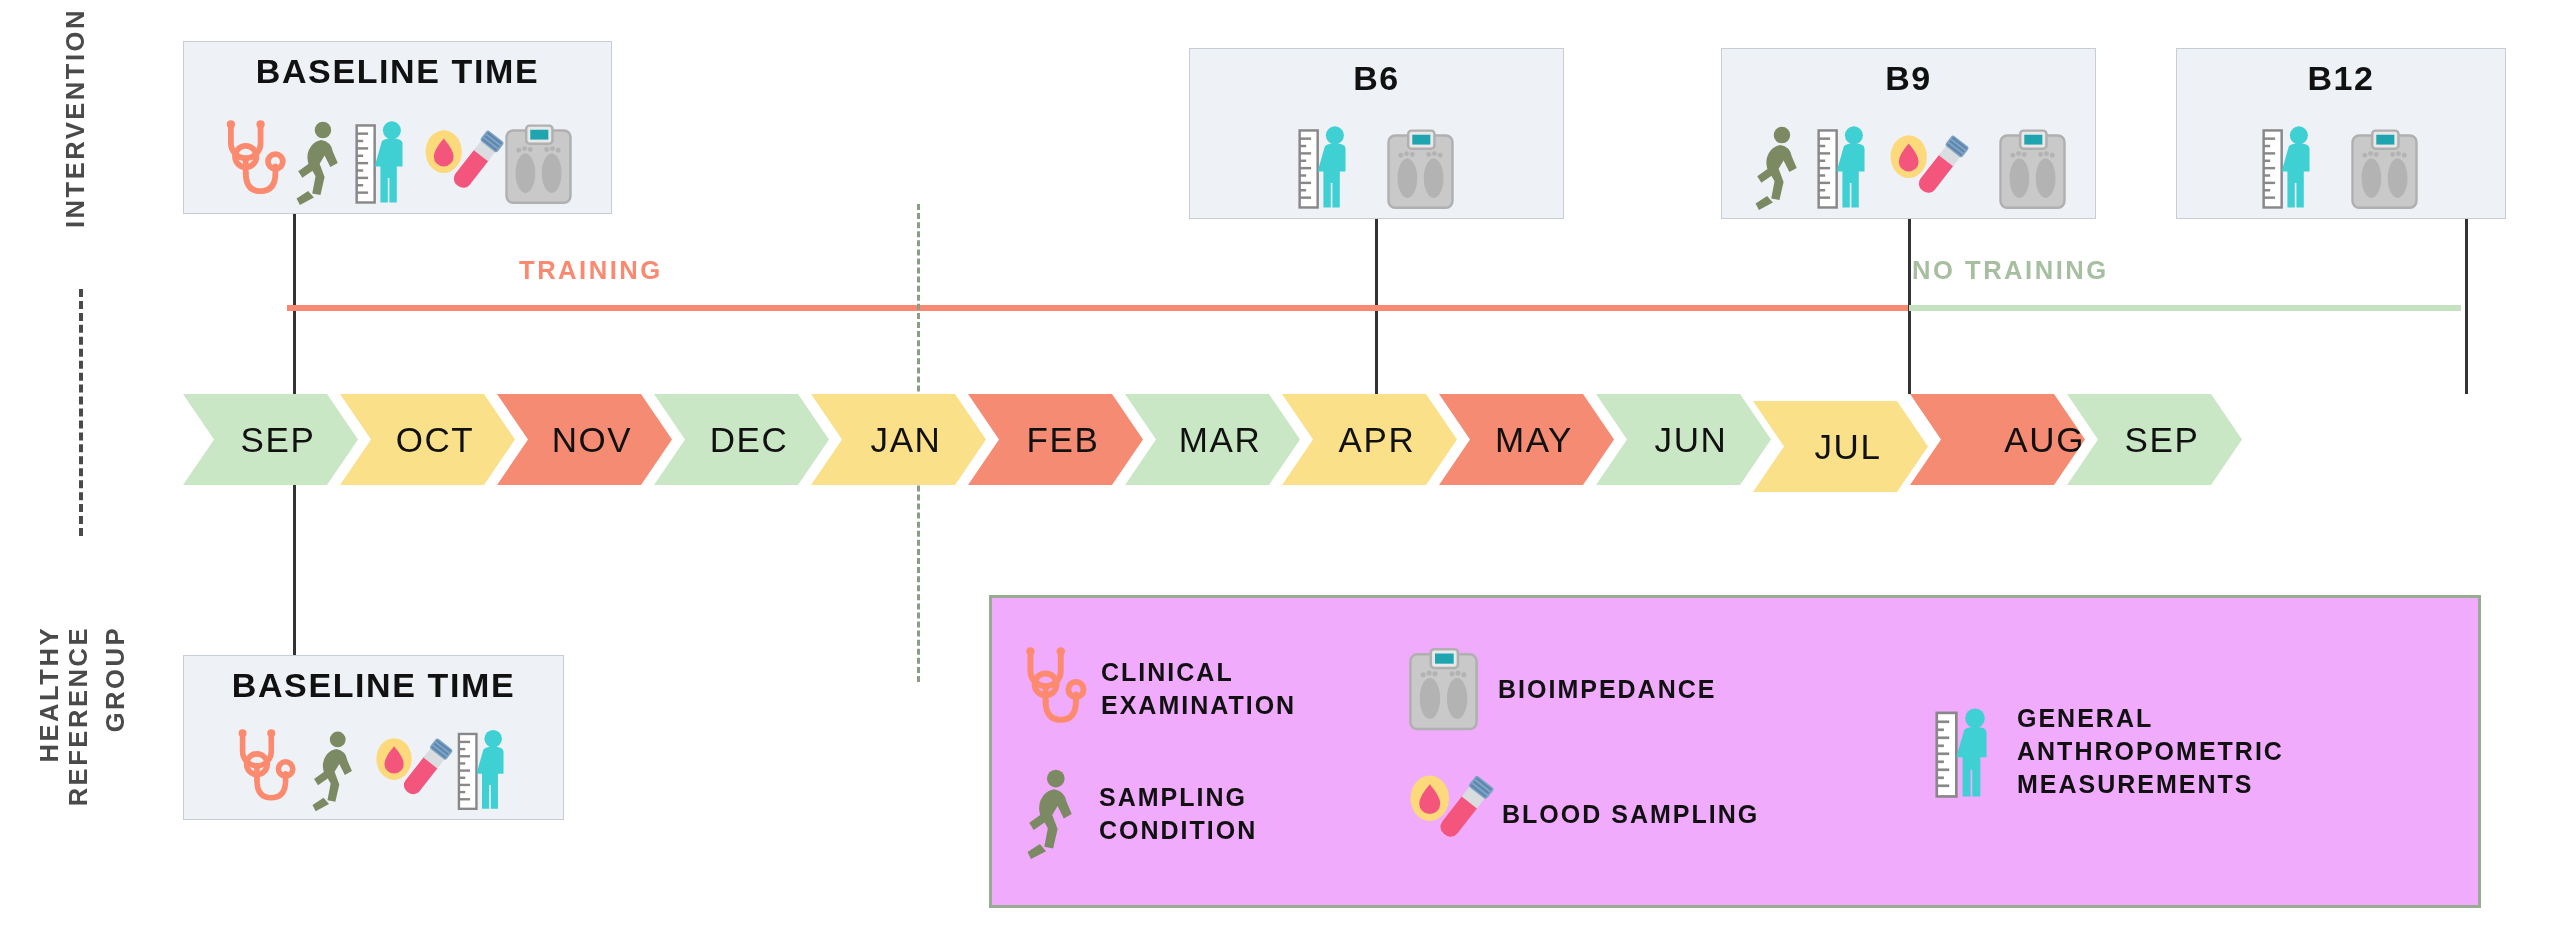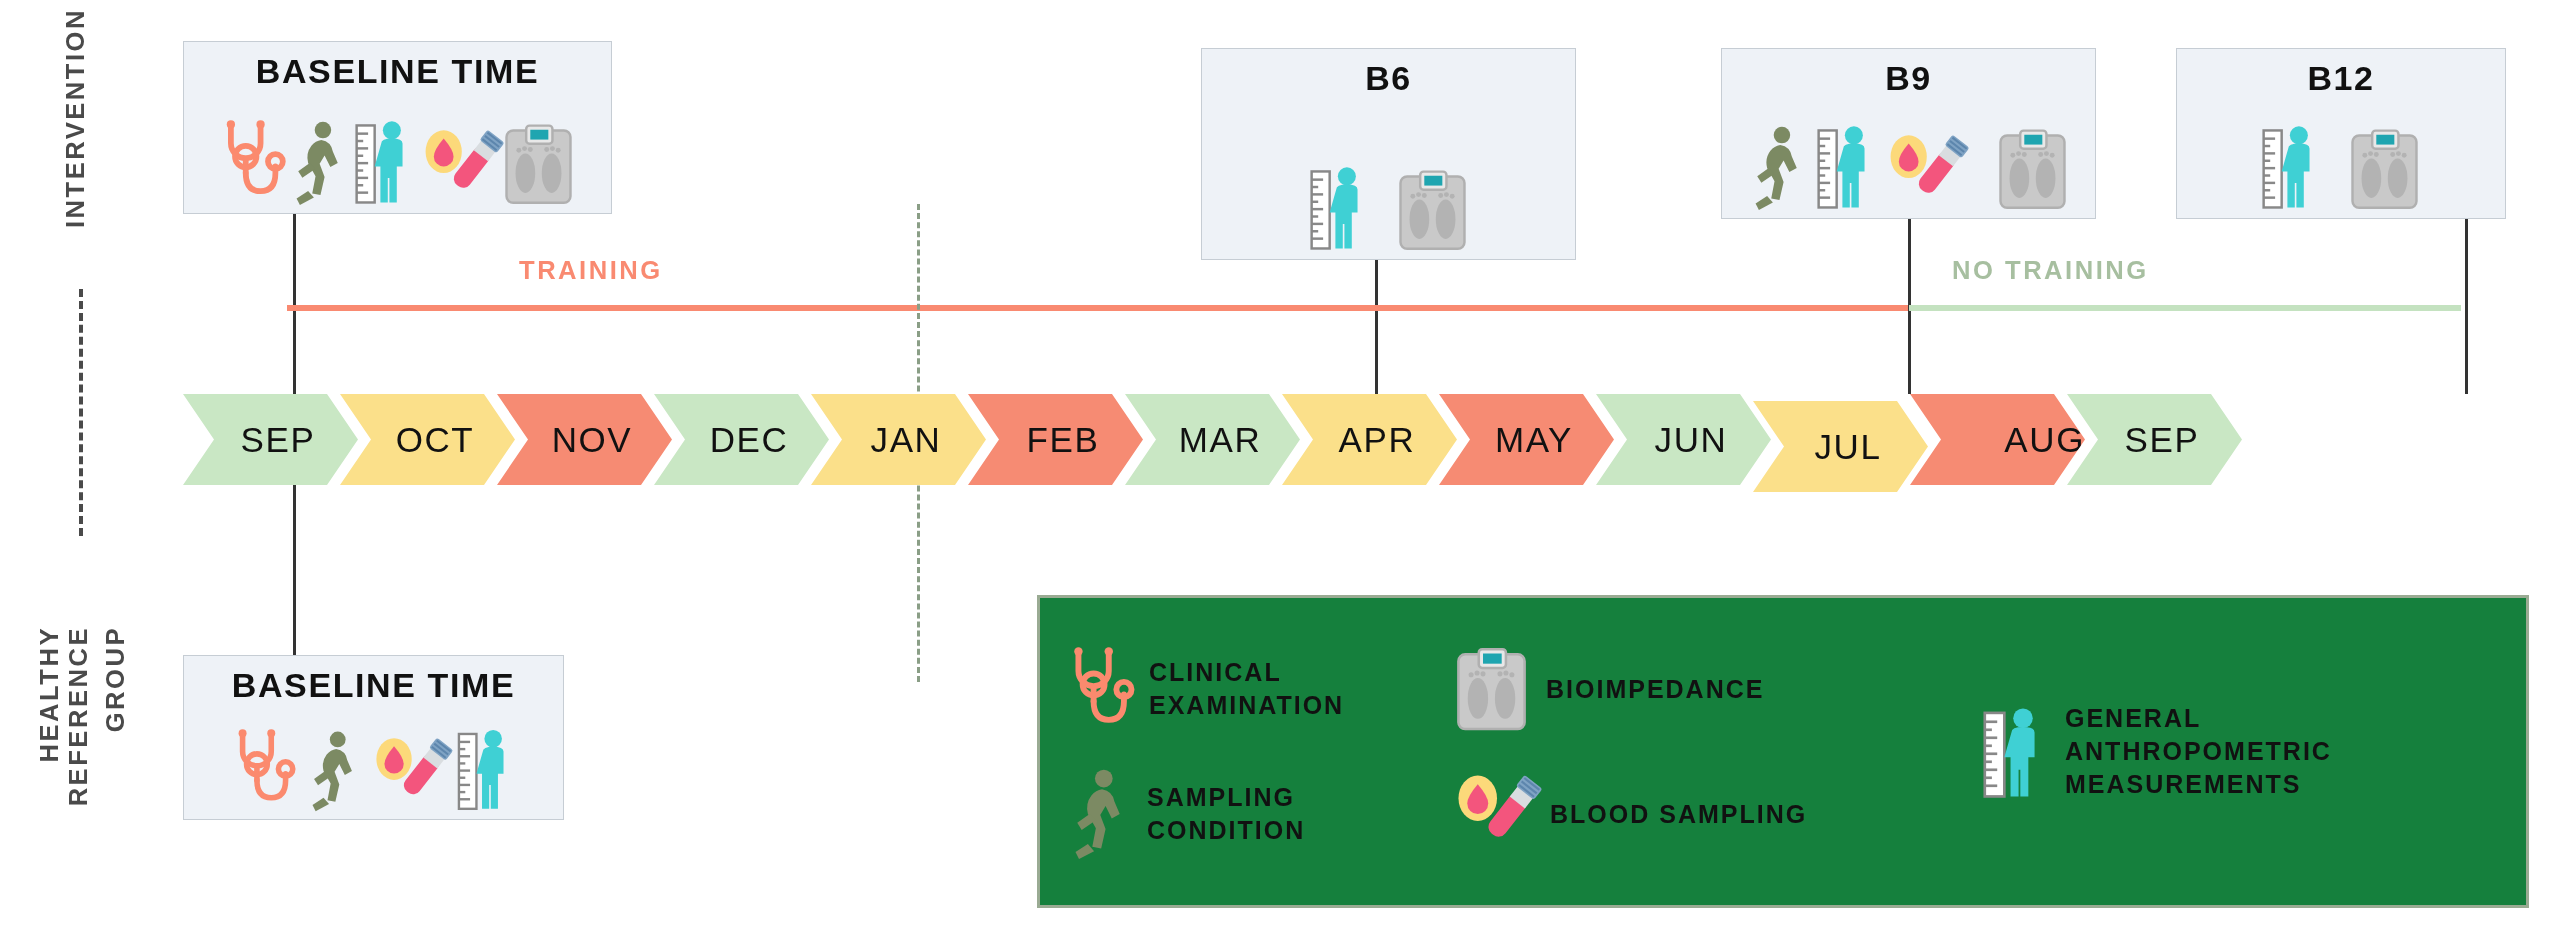--- a/index.html
+++ b/index.html
@@ -38,21 +38,21 @@
     padding-top: 10px;
   }
   .visit-title {
     font-size: 34px; font-weight: 700; letter-spacing: 1.6px;
     color: #111; margin-bottom: 3.3px; white-space: nowrap;
   }
   .visit-icons { display: flex; align-items: flex-end; gap: 8.2px; flex: 1; padding-bottom: 6.6px; }
 
   
   #box-baseline-top { left: 183px;  top: 41px;  width: 429px;  height: 173px; }
-  #box-b6           { left: 1189px; top: 48px;  width: 375px;  height: 212px; margin-left: 12px; }
+  #box-b6           { left: 1189px; top: 48px;  width: 375px;  height: 171px; }
   #box-b9           { left: 1721px; top: 48px;  width: 375px;  height: 171px; }
   #box-b12          { left: 2176px; top: 48px;  width: 330px;  height: 171px; }
   #box-baseline-bot { left: 183px;  top: 655px; width: 381px;  height: 165px; }
 
   
   .connector { position: absolute; width: 0; border-left: 3.3px solid #333; }
   #conn-sep1-a { left: 293px;  top: 214px; height: 180px; }
   #conn-sep1-b { left: 293px;  top: 468px; height: 188px; }
   #conn-b6     { left: 1375px; top: 219px; height: 175px; }
   #conn-b9     { left: 1908px; top: 219px; height: 175px; }
@@ -65,21 +65,21 @@
   }
   #line-notraining {
     position: absolute; left: 1909px; top: 305px; width: 552px; height: 5.8px;
     background: #c4e2c0;
   }
   .phase-label {
     position: absolute; font-size: 25.6px; font-weight: 700;
     letter-spacing: 2.5px; white-space: nowrap;
   }
   #lbl-training    { left: 519px;  top: 256px; color: #f98a71; }
-  #lbl-no-training { left: 1952px; top: 256px; color: #a7bfa0; }
+  #lbl-no-training { left: 1912px; top: 256px; color: #a7bfa0; }
 
   
   #divider-dash {
     position: absolute; left: 917px; top: 204px; width: 0; height: 478px;
     border-left: 3.3px dashed #8a9e86;
   }
 
   
   #timeline { position: absolute; left: 183px; top: 394px; height: 103px; display: flex; }
   .chev {
@@ -94,22 +94,22 @@
   .chev-label {
     font-size: 35px; font-weight: 400; letter-spacing: 1.6px; color: #111;
     padding-left: 15px;
   }
   .c-green  { background: #c9e7c4; }
   .c-yellow { background: #fbe08a; }
   .c-red    { background: #f68b73; }
 
   
   #legend {
-    position: absolute; left: 1037px; top: 595px; width: 1492px; height: 313px;
-    border: 3.3px solid #9aab93; background: #15803d;
+    position: absolute; left: 989px; top: 595px; width: 1492px; height: 313px;
+    border: 3.3px solid #9aab93; background: #f0abfc;
     display: grid; grid-template-columns: 387px 495px 1fr; align-items: center;
     padding: 29px 28px;
   }
   .legend-cell { display: flex; align-items: center; gap: 18px; }
   .legend-col { display: flex; flex-direction: column; justify-content: space-around; height: 100%; }
   .legend-text {
     font-size: 25px; font-weight: 700; letter-spacing: 2px;
     line-height: 1.32; color: #111;
   }
   .legend-icon { flex: 0 0 auto; display: flex; align-items: center; justify-content: center; }

